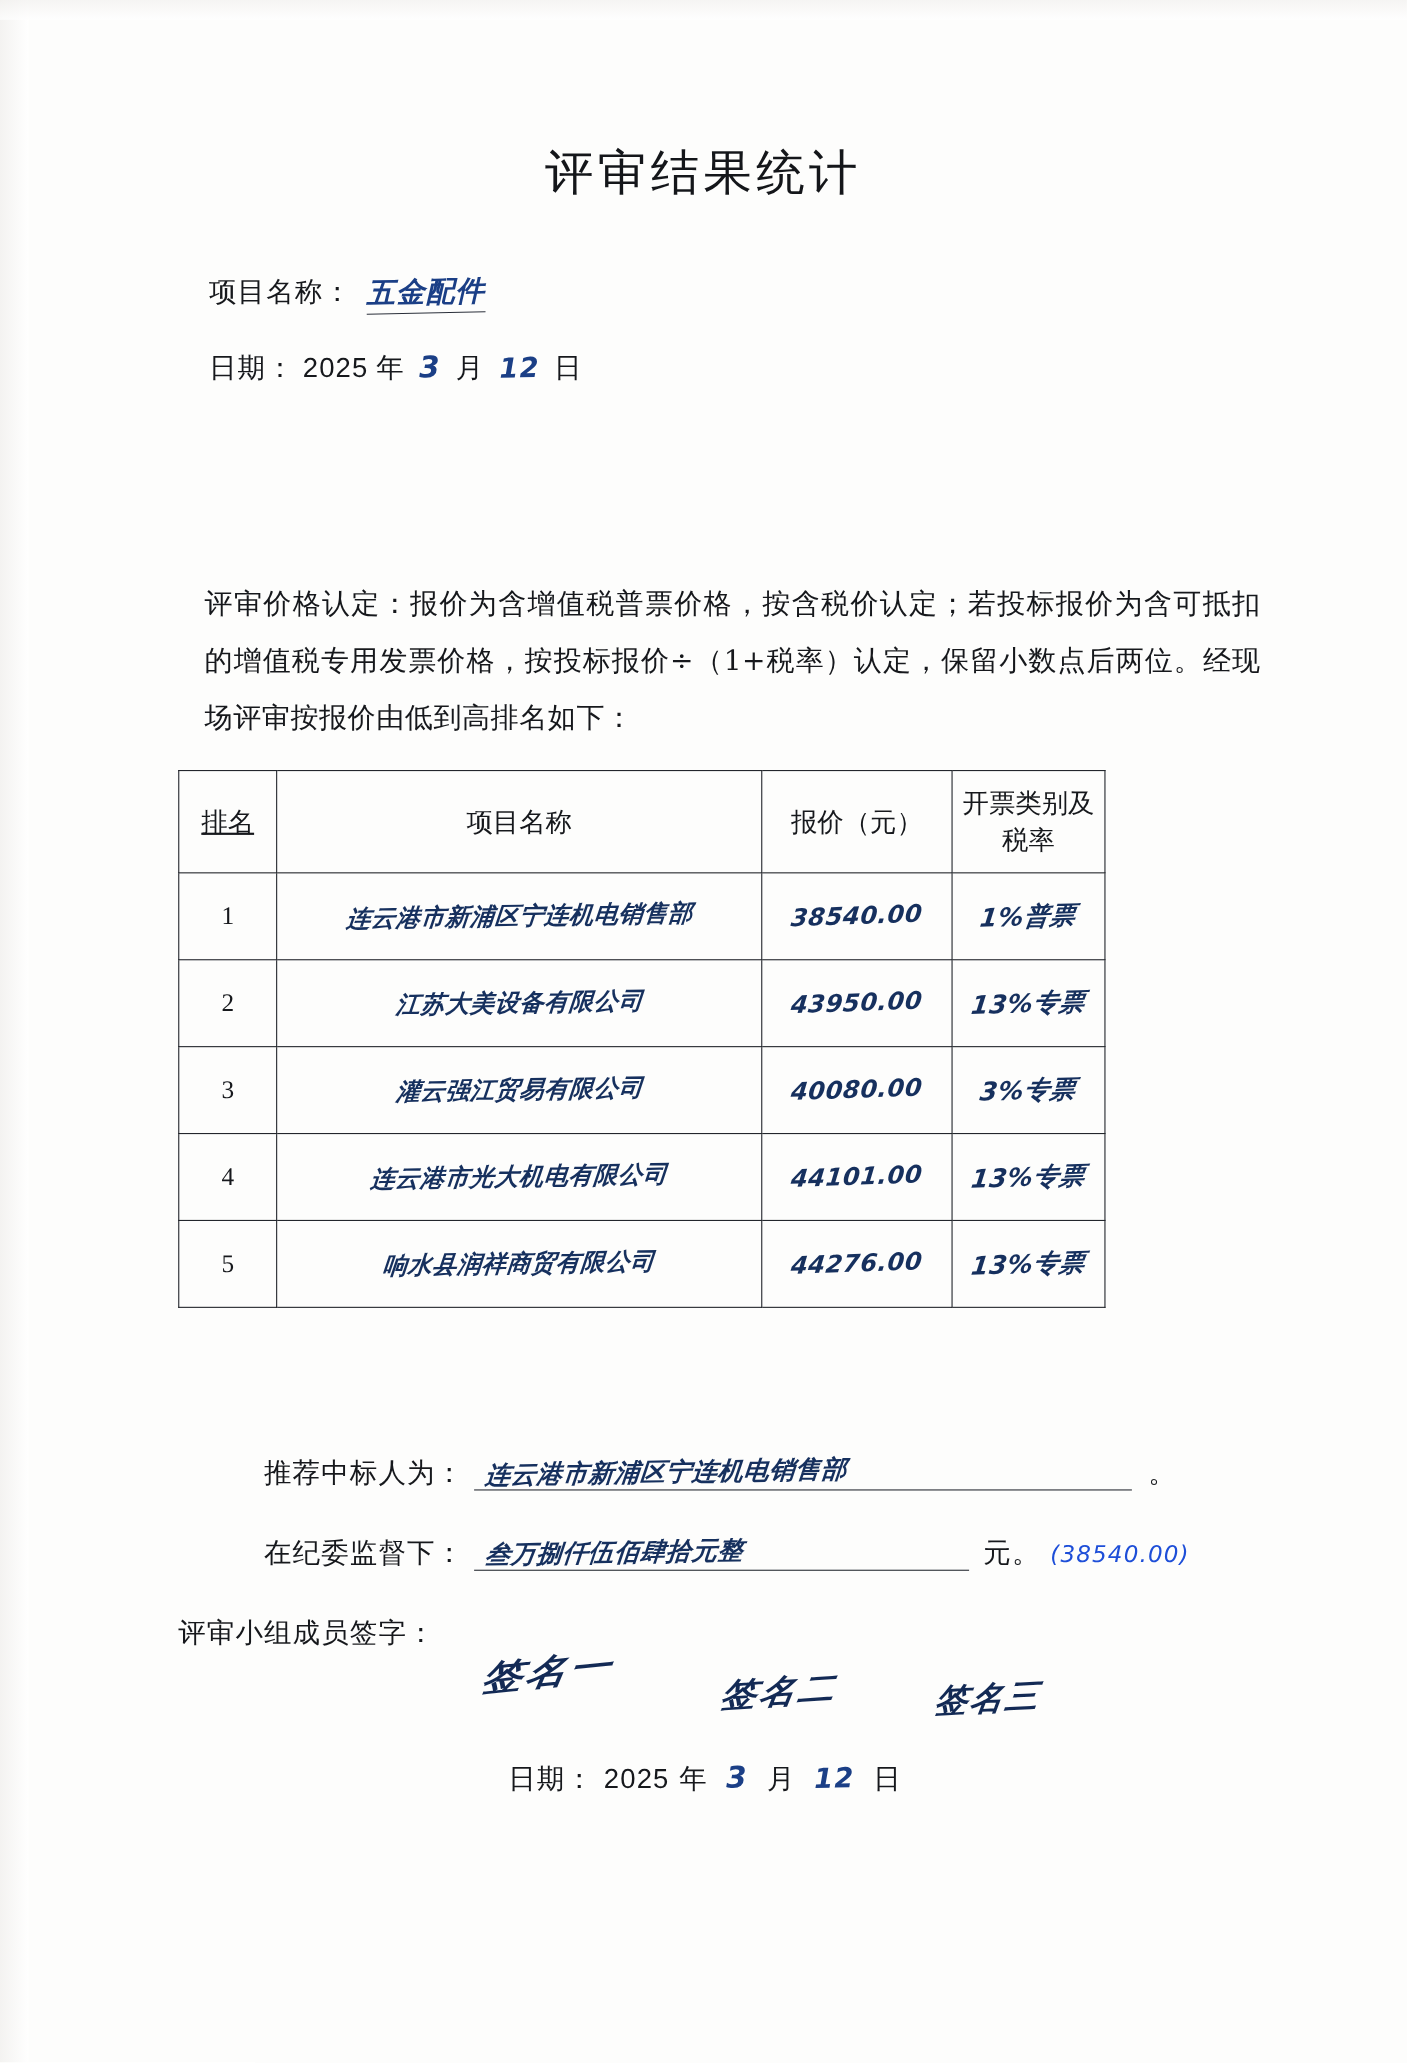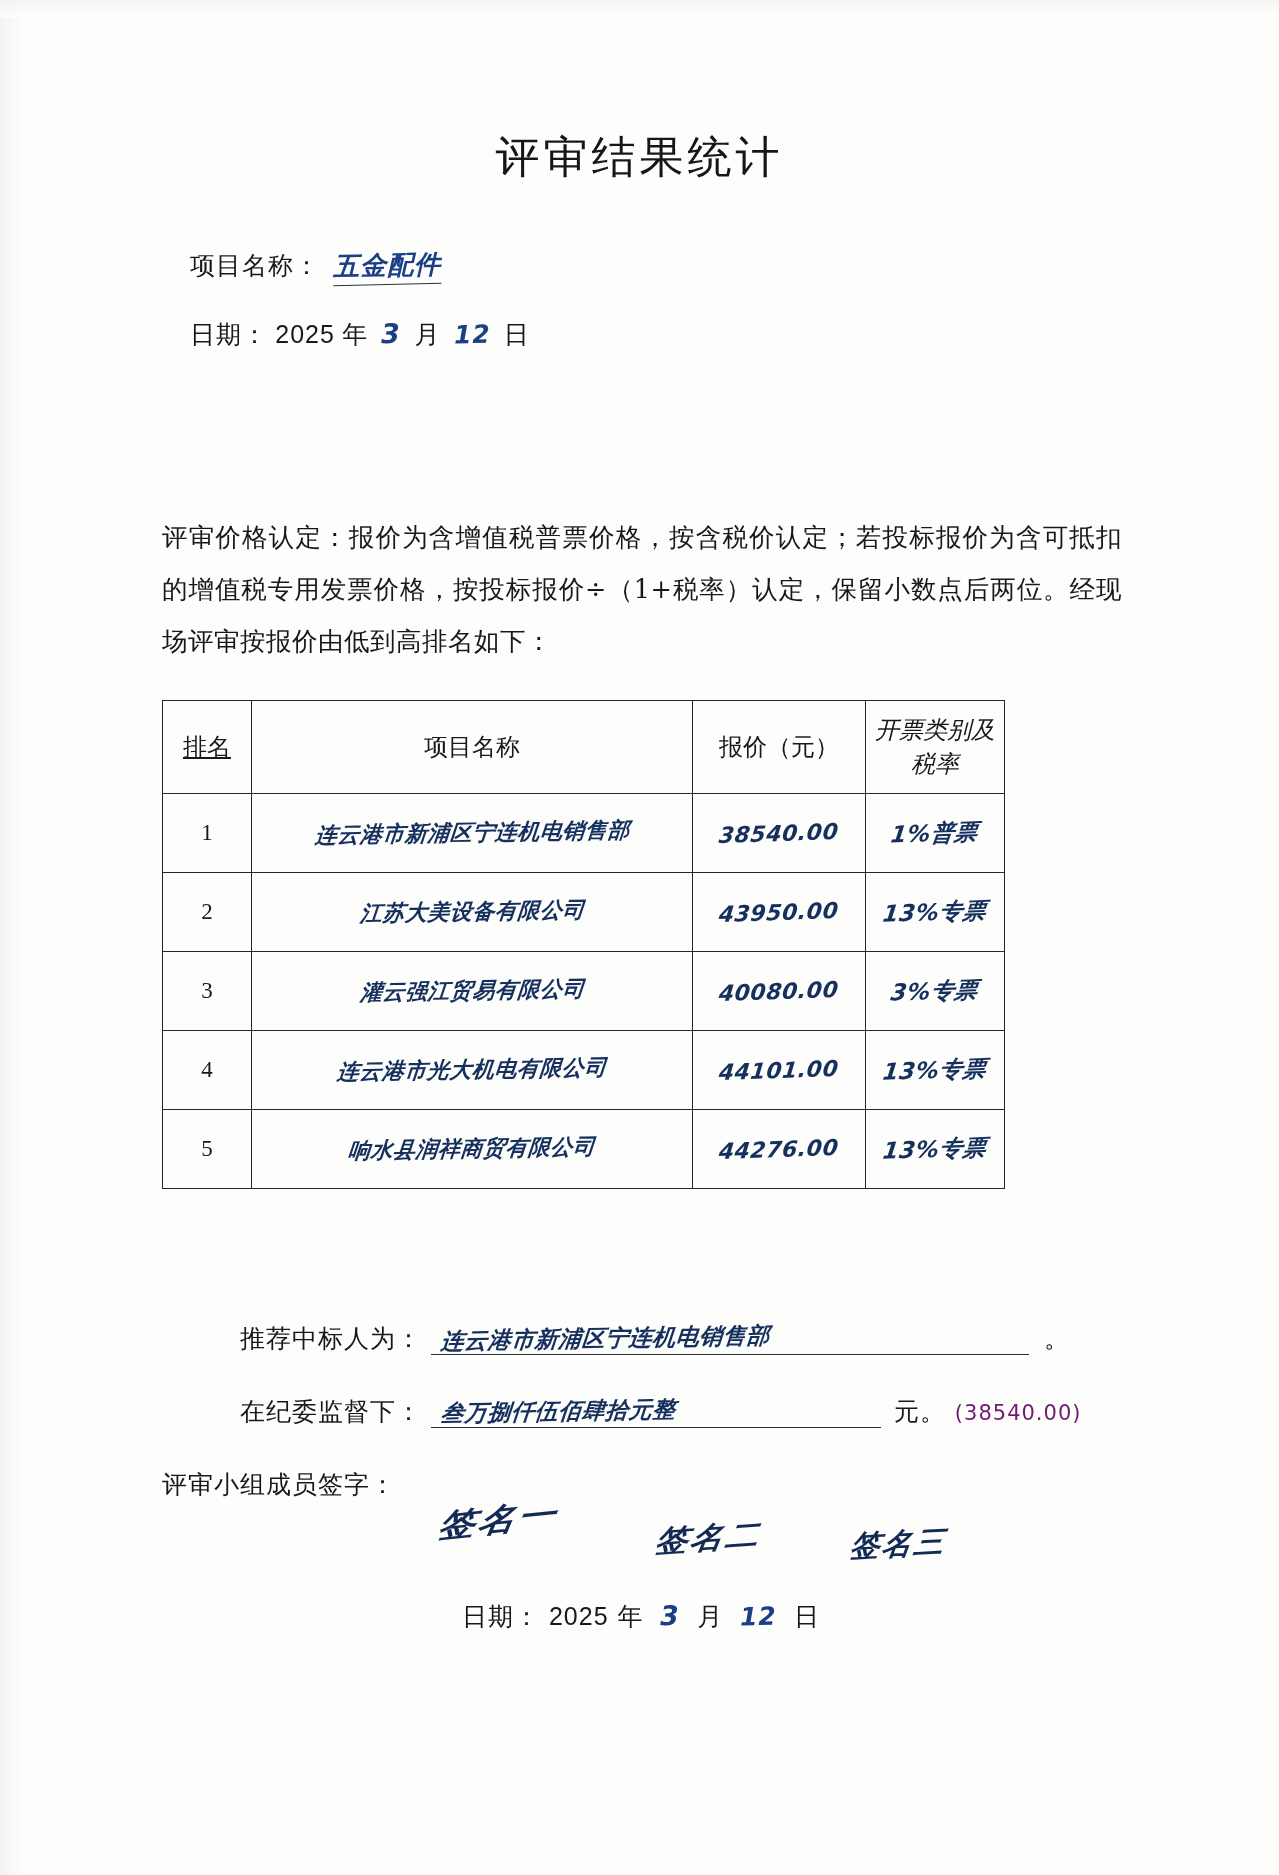--- a/index.html
+++ b/index.html
@@ -100,21 +100,21 @@
     font-weight: 400;
     font-size: 24px;
     font-family: "DejaVu Serif", "Liberation Serif", serif;
     height: 92px;
     line-height: 34px;
   }
   .tbl td { height: 78px; }
   .col-rank { width: 88px; text-decoration: underline; }
   .col-name { width: 440px; }
   .col-price { width: 172px; }
-  .col-tax { width: 138px; font-style: italic; }
+  .col-tax { width: 138px; }
   .rank-cell {
     font-size: 23px;
     font-family: "Liberation Serif", serif;
   }
   .name-cell {
     text-align: left;
     padding-left: 18px;
   }
   .price-cell, .tax-cell { text-align: center; }
   .hw {
@@ -150,21 +150,22 @@
     color: #132a55;
     font-size: 30px;
     letter-spacing: 2px;
     display: inline-block;
   }
   .sig-1 { transform: rotate(-6deg) skewX(-14deg) scale(1.25,1.05); }
   .sig-2 { transform: rotate(-4deg) skewX(-12deg) scale(1.1,1); }
   .sig-3 { transform: rotate(-3deg) skewX(-10deg); }
   .paren-note {
     font-family: "DejaVu Sans", sans-serif;
-    color: #701a75;
+    font-style: italic;
+    color: #1d4ed8;
     font-size: 21px;
     margin-top: 20px;
   }
 </style>
 </head>
 <body>
 
 <div class="page">
   <div class="scan-edge-left"></div>
   <div class="scan-edge-top"></div>
@@ -179,21 +180,21 @@
   <div class="field-row" style="top:318px; left:190px;">
     <span class="label">日期：</span>
     <span class="label">2025</span>
     <span class="label">年</span>
     <span class="hand" style="font-size:27px; margin:0 6px;">3</span>
     <span class="label">月</span>
     <span class="hand" style="font-size:25px; margin:0 6px;">12</span>
     <span class="label">日</span>
   </div>
 
-  <div class="para" style="top:511px;">评审价格认定：报价为含增值税普票价格，按含税价认定；若投标报价为含可抵扣的增值税专用发票价格，按投标报价÷（1+税率）认定，保留小数点后两位。经现场评审按报价由低到高排名如下：</div>
+  <div class="para" style="top:523px;margin-left:24px;">评审价格认定：报价为含增值税普票价格，按含税价认定；若投标报价为含可抵扣的增值税专用发票价格，按投标报价÷（1+税率）认定，保留小数点后两位。经现场评审按报价由低到高排名如下：</div>
 
   <table class="tbl">
     <thead>
       <tr>
         <th class="col-rank">排名</th>
         <th class="col-name">项目名称</th>
         <th class="col-price">报价（元）</th>
         <th class="col-tax">开票类别及税率</th>
       </tr>
     </thead>

